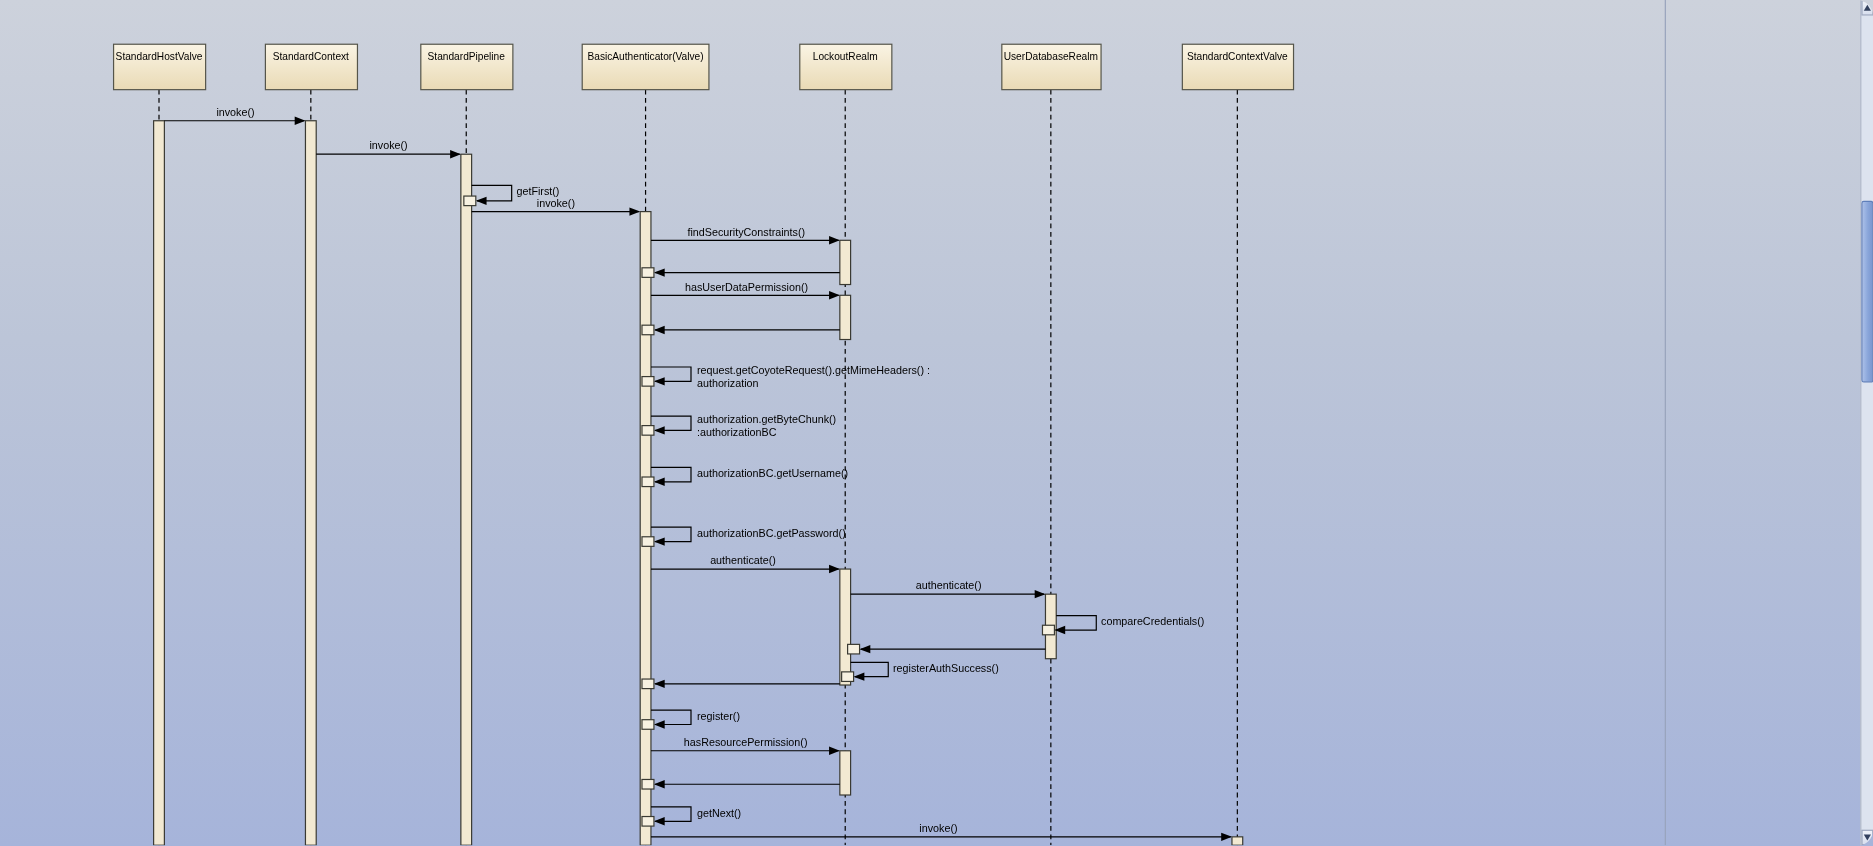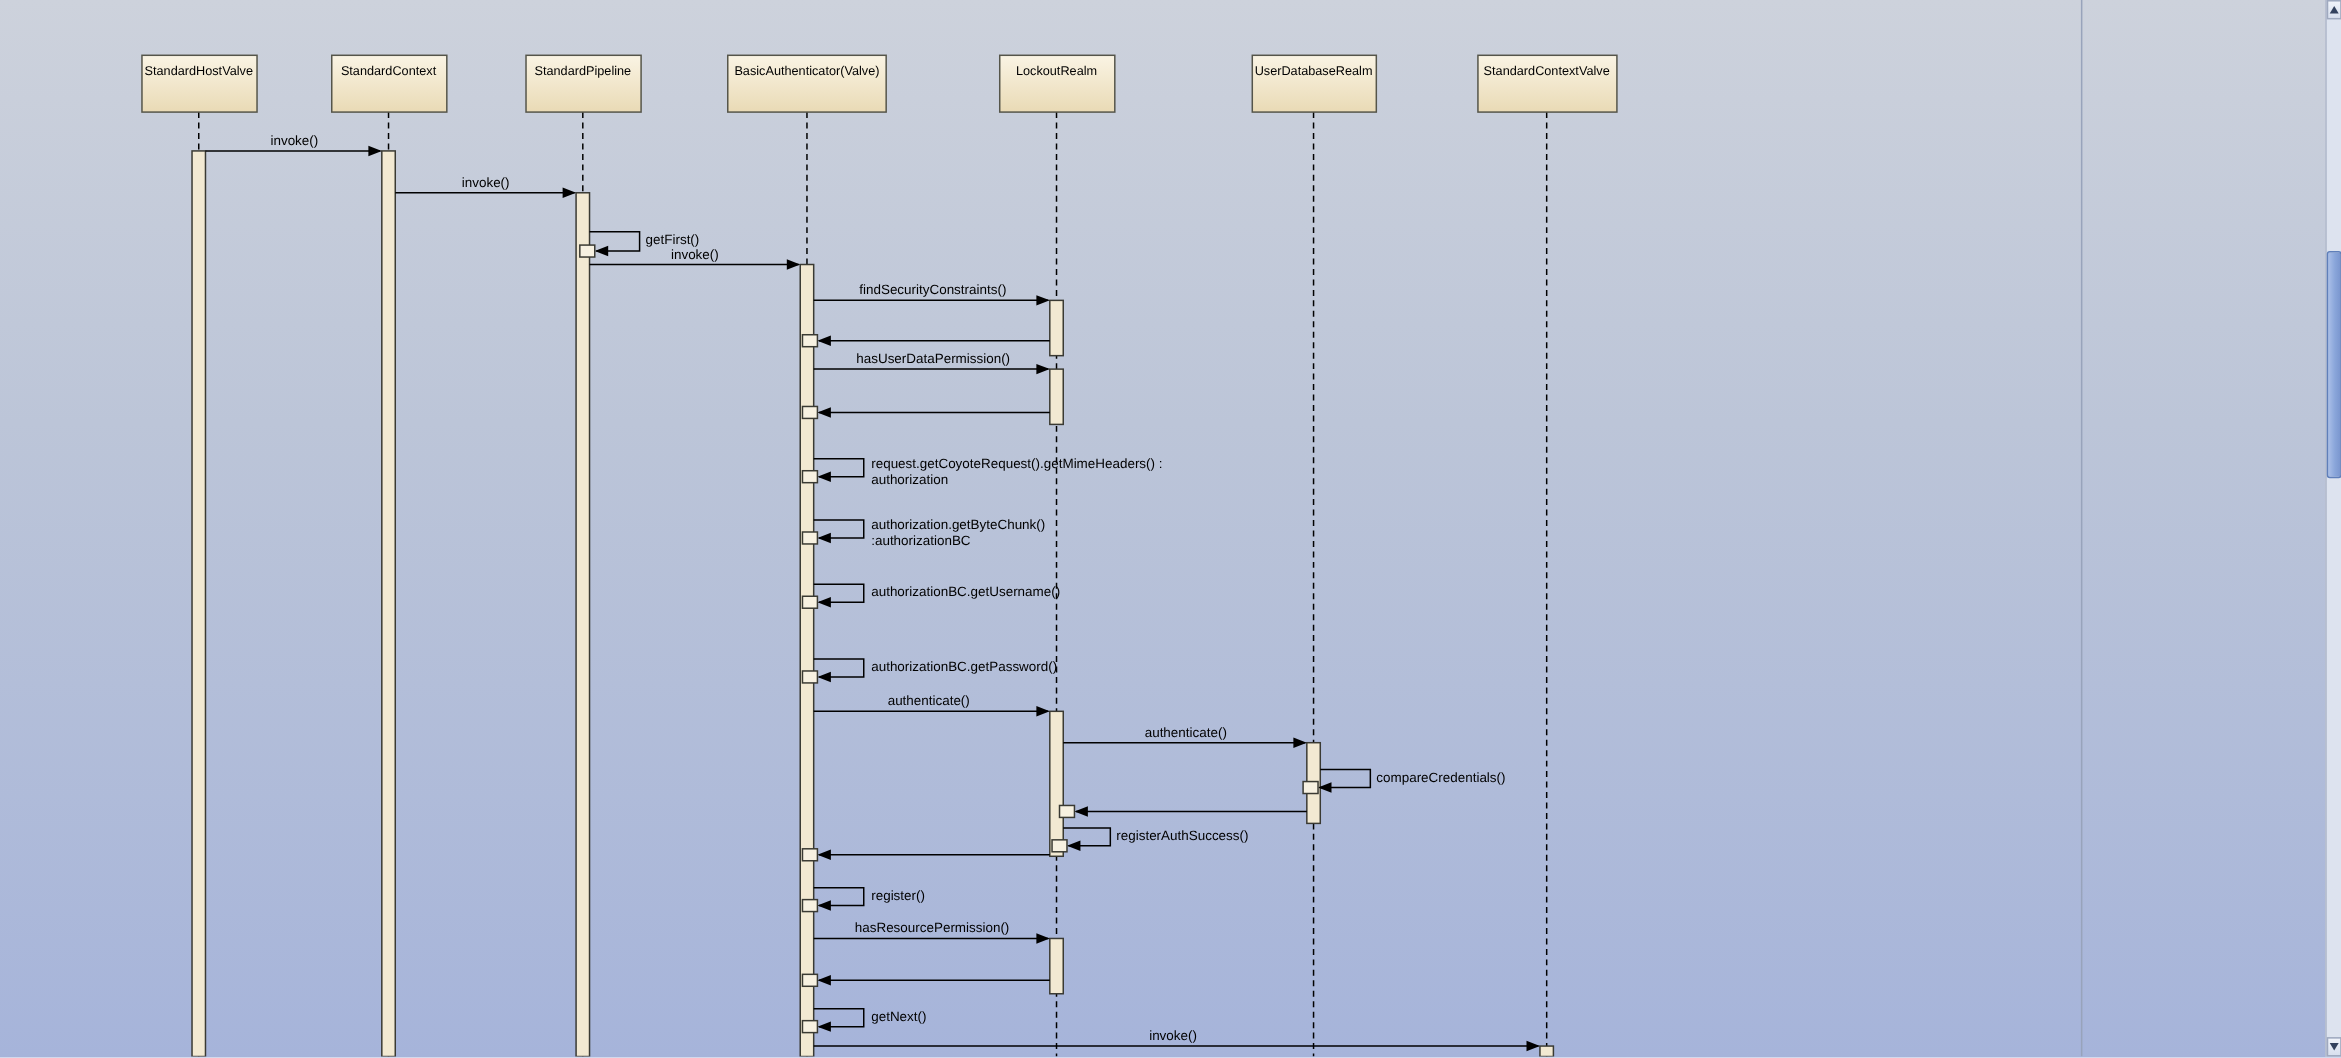--- a/index.html
+++ b/index.html
@@ -1,21 +1,21 @@
 <!DOCTYPE html>
 <html><head>
 <meta charset="utf-8">
 <style>
   html,body{margin:0;padding:0;}
   body{
     width:1873px;height:846px;overflow:hidden;
     background:linear-gradient(180deg,#cdd2dc 0%,#bcc5d8 40%,#a6b4da 100%);
     font-family:"Liberation Sans","DejaVu Sans",sans-serif;
   }
-  #viewport{position:relative;width:1873px;height:846px;overflow:hidden;}
+  #viewport{position:relative;width:1873px;height:846px;overflow:hidden;border-radius:16px;}
   #canvas{position:absolute;left:0;top:0;transform-origin:0 0;}
   #diagram-svg{position:absolute;left:0;top:0;}
   #diagram-svg text{font-family:"Liberation Sans","DejaVu Sans",sans-serif;}
   #vscroll{position:absolute;border-left:1px solid #aeb6c8;box-sizing:border-box;}
   #sb-up,#sb-down{position:absolute;left:0;width:100%;height:13px;box-sizing:border-box;
     background:linear-gradient(180deg,#f0f3fa,#d8dfee);border:1px solid #9fa9bf;}
   #sb-up{top:0;}
   #sb-down{bottom:0;}
   #sb-thumb{position:absolute;left:0;width:100%;box-sizing:border-box;border-radius:2px;
     background:linear-gradient(90deg,#aabfe8 0%,#8aa6da 55%,#7b97cf 100%);

